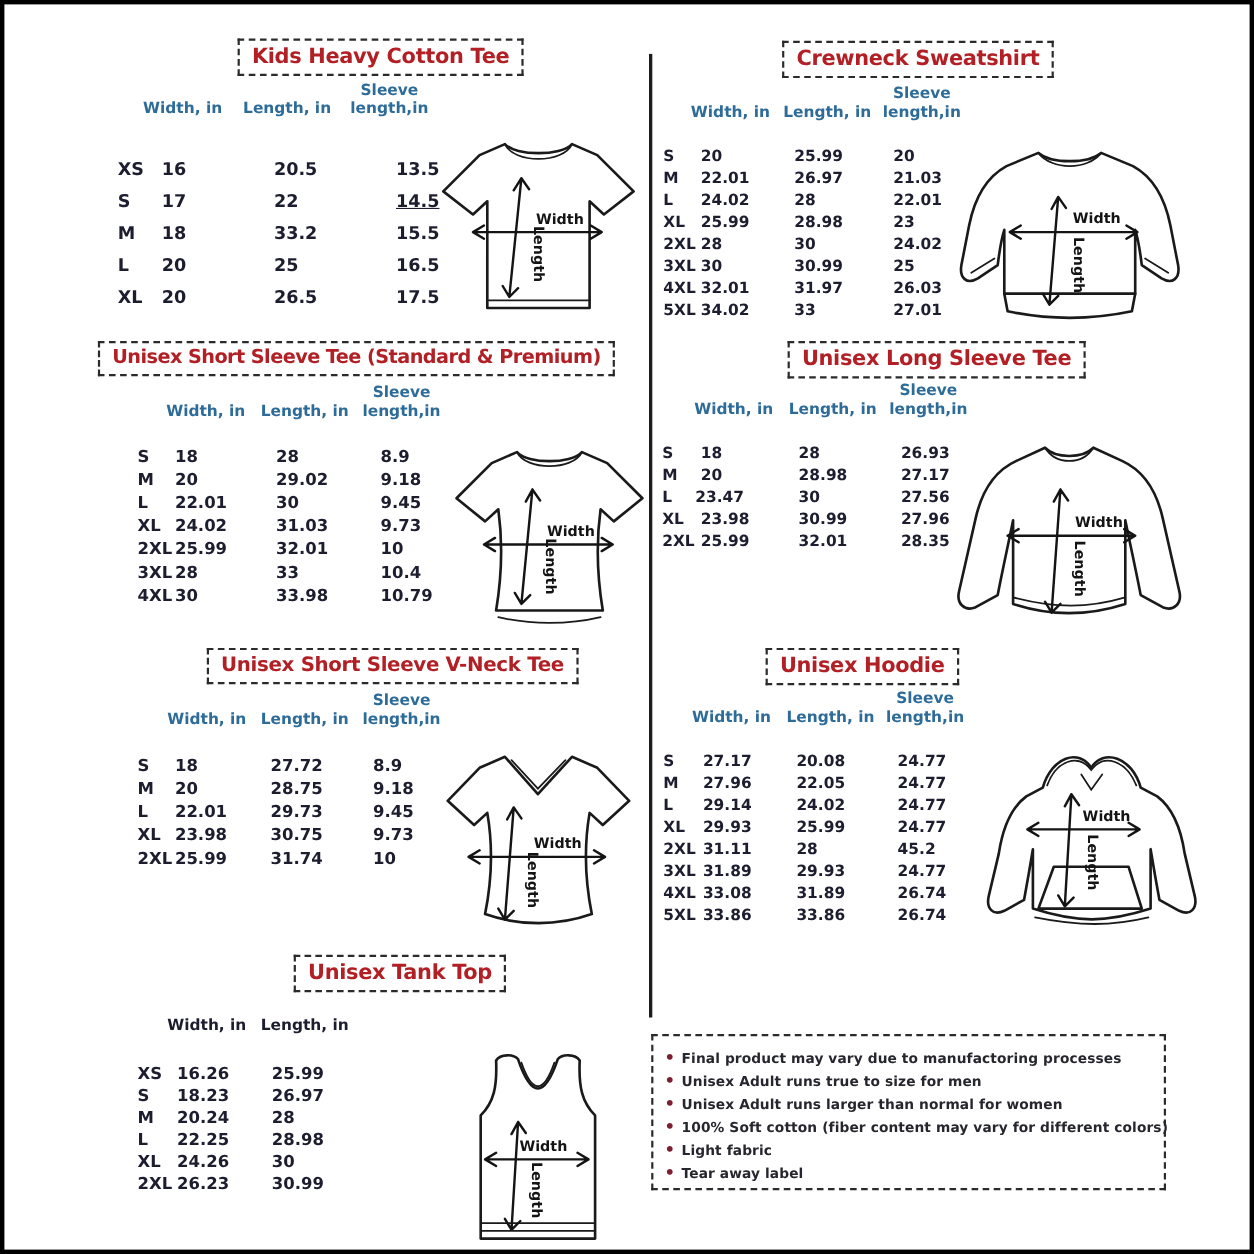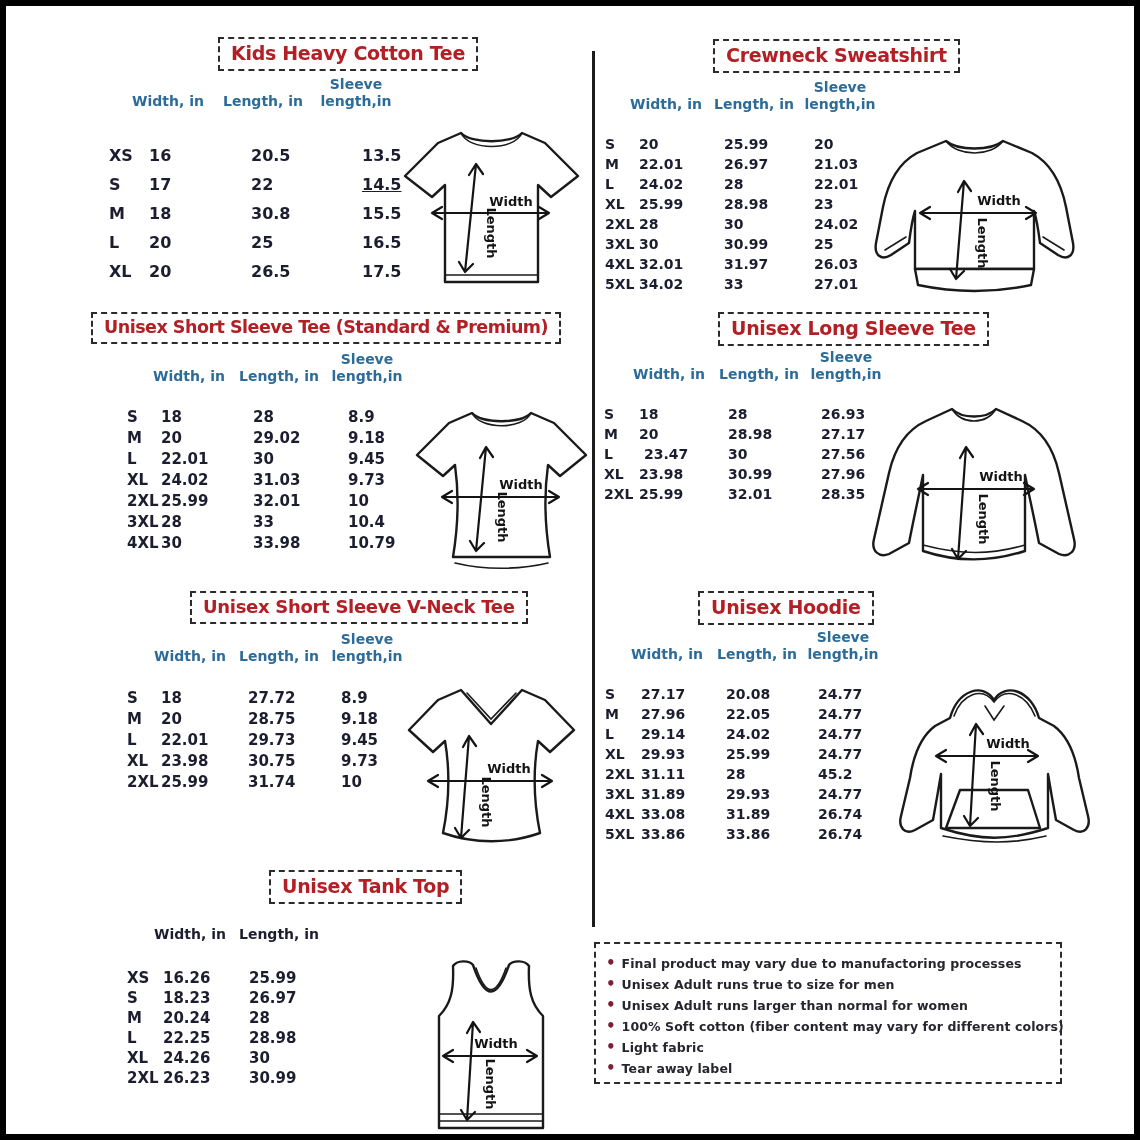--- a/index.html
+++ b/index.html
@@ -1,18 +1,18 @@
 <!DOCTYPE html>
 <html><head>
 <meta charset="utf-8">
 <style>
   * { margin:0; padding:0; box-sizing:border-box; }
   html,body { width:1140px; height:1140px; background:#fff; }
   body { font-family:"DejaVu Sans", sans-serif; color:#1d1d30; }
-  #canvas { position:relative; width:1140px; height:1140px; background:#ffffff; overflow:hidden; border:6px solid #000000; }
+  #canvas { position:relative; width:1140px; height:1140px; background:#ffffff; overflow:hidden; border:4px solid #000000; }
 
   .section { position:absolute; }
 
   .title-box {
     position:absolute; display:inline-block; white-space:nowrap;
     border:2px dashed #2b2b2b; padding:3px 11px 5px;
     font-size:19px; font-weight:700; letter-spacing:-0.3px; color:#b22026;
   }
   .title-sm { font-size:17.5px; letter-spacing:-0.5px; }
   .title-md { font-size:18px; }
@@ -68,21 +68,21 @@
         </div>
         <div class="t-row" style="height: 29px;">
           <span class="t-size" style="left: 0px;">S</span>
           <span class="t-cell" style="left: 40px;">17</span>
           <span class="t-cell" style="left: 142px;">22</span>
           <span class="t-cell" style="left: 253px; text-decoration: underline;">14.5</span>
         </div>
         <div class="t-row" style="height: 29px;">
           <span class="t-size" style="left: 0px;">M</span>
           <span class="t-cell" style="left: 40px;">18</span>
-          <span class="t-cell" style="left: 142px;">30.8</span>
+          <span class="t-cell" style="left: 142px;">33.2</span>
           <span class="t-cell" style="left: 253px;">15.5</span>
         </div>
         <div class="t-row" style="height: 29px;">
           <span class="t-size" style="left: 0px;">L</span>
           <span class="t-cell" style="left: 40px;">20</span>
           <span class="t-cell" style="left: 142px;">25</span>
           <span class="t-cell" style="left: 253px;">16.5</span>
         </div>
         <div class="t-row" style="height: 29px;">
           <span class="t-size" style="left: 0px;">XL</span>
@@ -242,21 +242,21 @@
           <span class="t-cell" style="left: 217px;">26.93</span>
         </div>
         <div class="t-row" style="height: 20px;">
           <span class="t-size" style="left: 0px;">M</span>
           <span class="t-cell" style="left: 35px;">20</span>
           <span class="t-cell" style="left: 124px;">28.98</span>
           <span class="t-cell" style="left: 217px;">27.17</span>
         </div>
         <div class="t-row" style="height: 20px;">
           <span class="t-size" style="left: 0px;">L</span>
-          <span class="t-cell" style="left: 40px;">23.47</span>
+          <span class="t-cell" style="left: 30px;">23.47</span>
           <span class="t-cell" style="left: 124px;">30</span>
           <span class="t-cell" style="left: 217px;">27.56</span>
         </div>
         <div class="t-row" style="height: 20px;">
           <span class="t-size" style="left: 0px;">XL</span>
           <span class="t-cell" style="left: 35px;">23.98</span>
           <span class="t-cell" style="left: 124px;">30.99</span>
           <span class="t-cell" style="left: 217px;">27.96</span>
         </div>
         <div class="t-row" style="height: 20px;">

